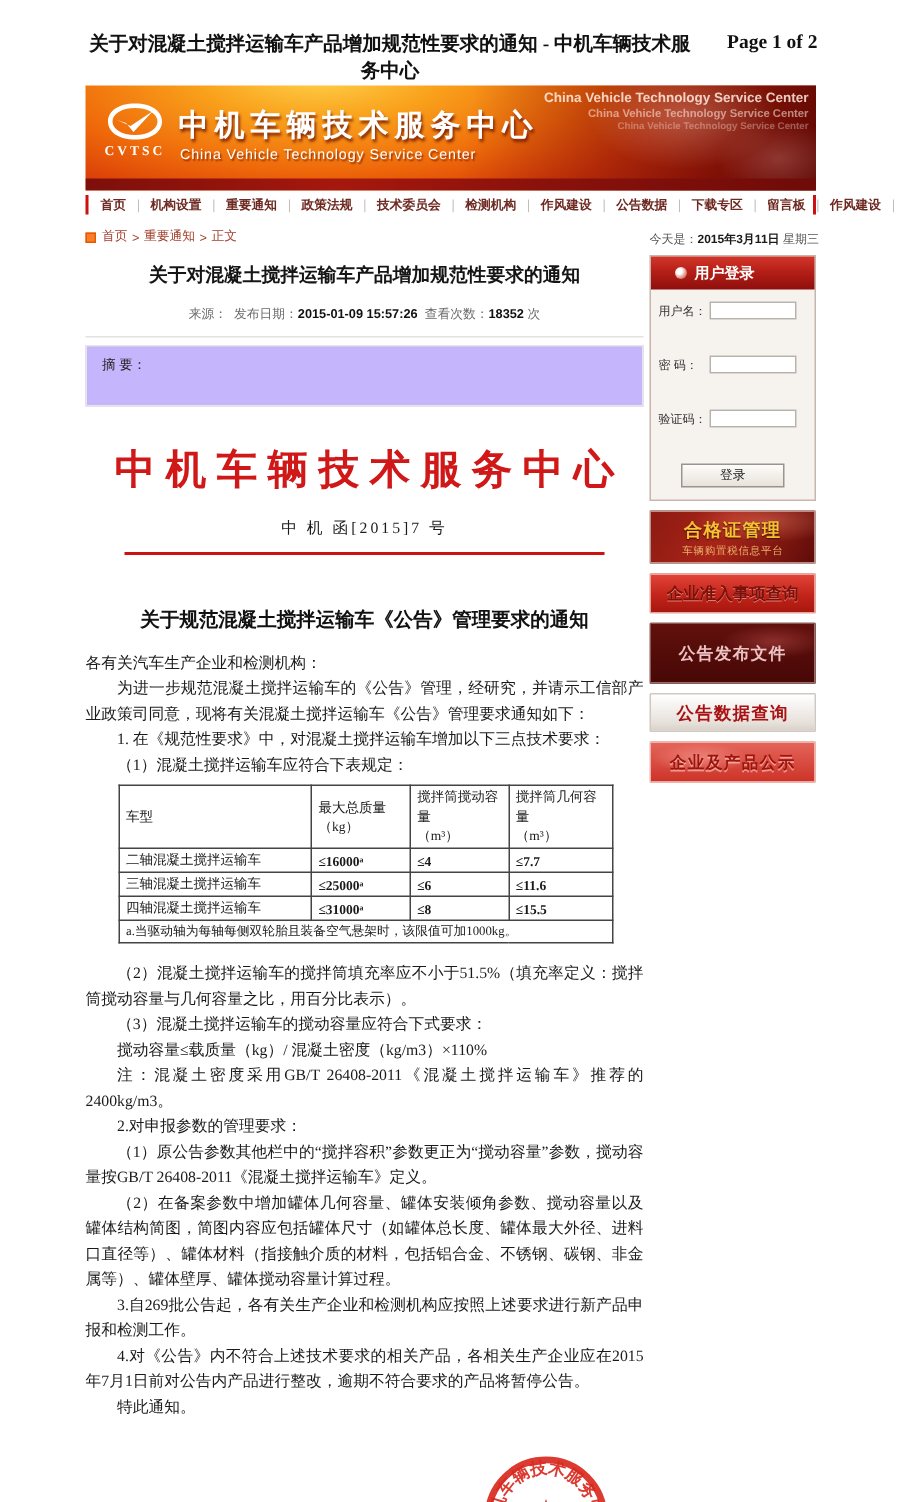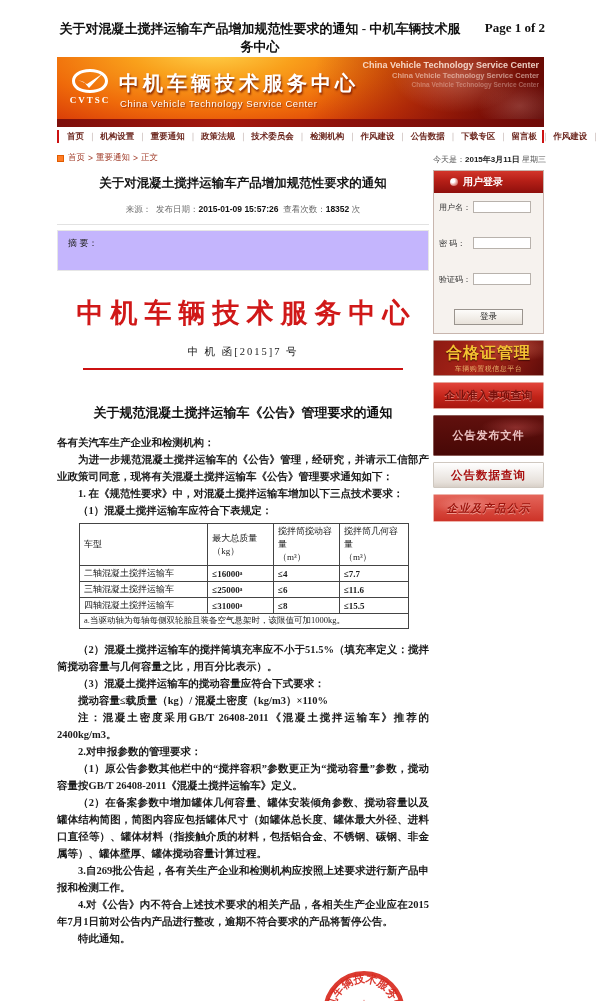--- a/index.html
+++ b/index.html
@@ -64,21 +64,21 @@
   .abstract { border:1px solid #e6e6e6; background:#c4b5fd; margin-top:5px; padding:6px 10px 20px;
     font-size:9px; font-weight:normal; color:#222; }
 
   
   .document { font-family:"Liberation Serif", serif; color:#1a1a1a; }
   .letterhead { margin-top:24px; text-align:center; color:#d01818; font-weight:bold; font-size:27px;
     letter-spacing:7px; padding-left:7px; white-space:nowrap; }
   .doc-number { text-align:center; font-size:10.5px; letter-spacing:2px; margin-top:14px; }
   .red-line { height:2px; background:#cc1111; margin:9px 26px 0; }
   .doc-title { text-align:center; font-weight:bold; font-size:13px; margin-top:34px; color:#111; }
-  .doc-body { margin-top:12px; font-size:10.5px; line-height:1.62; text-align:justify;font-weight:bold; }
+  .doc-body { margin-top:12px; font-size:10.5px; line-height:1.62; text-align:justify; }
   .doc-body p.indent { text-indent:2em; }
   .spec-table { border-collapse:collapse; margin:4px 0 4px 22px; width:330px; font-size:9px;
     font-family:"Liberation Serif", serif; }
   .spec-table th, .spec-table td { border:1px solid #444; padding:1px 4px; text-align:left;
     white-space:pre-line; font-weight:normal; vertical-align:middle; }
   .spec-table td.val { font-weight:bold; }
   .spec-table .foot td { font-size:8.5px; }
   .spec-table col.c1 { width:39%; } .spec-table col.c2 { width:20%; }
   .spec-table col.c3 { width:20%; } .spec-table col.c4 { width:21%; }
 
@@ -103,33 +103,33 @@
   .login-btn { display:block; margin:4px auto 2px; font-size:8.5px; padding:1px 25px;
     border:1px solid #9a948e; background:linear-gradient(#fdfcfa,#e8e2da); color:#222; cursor:pointer; }
 
   .side-banner { margin-top:6px; border-radius:1px; display:flex; flex-direction:column;
     align-items:center; justify-content:center; cursor:pointer; overflow:hidden; }
   .sb-title { font-weight:bold; white-space:nowrap; }
   .sb-sub { white-space:nowrap; }
   .sb-0 { height:36px; background:
       radial-gradient(ellipse 70px 20px at 70% 20%, rgba(255,160,130,.35), rgba(255,160,130,0) 70%),
       linear-gradient(120deg,#8d1a12,#a82418 45%,#5f0c09); border:1px solid #b8928a; }
-  .sb-0 .sb-title { color:#f4c232; font-size:16px; letter-spacing:1px; text-shadow:0 1px 1px #3a0502; }
+  .sb-0 .sb-title { color:#f4c232; font-size:12px; letter-spacing:1px; text-shadow:0 1px 1px #3a0502; }
   .sb-0 .sb-sub { color:#e9b06a; font-size:7px; letter-spacing:.5px; }
   .sb-1 { height:27px; background:linear-gradient(#e2443a 0%, #c22419 55%, #a8170f 100%); border:1px solid #e6a49a; }
   .sb-1 .sb-title { color:#7c100b; font-size:11px; text-shadow:0 1px 0 rgba(255,200,190,.55); }
   .sb-2 { height:41px; background:
       radial-gradient(ellipse 50px 16px at 75% 30%, rgba(255,120,120,.3), rgba(255,120,120,0) 70%),
       linear-gradient(#61100d,#470806); border:1px solid #8a5a56; }
   .sb-2 .sb-title { color:#ecc3c3; font-size:11px; letter-spacing:1px; }
   .sb-3 { height:26px; background:linear-gradient(#ffffff,#e6e0da 80%,#d8d0c8); border:1px solid #cfc8c0; }
   .sb-3 .sb-title { color:#a81212; font-size:11.5px; letter-spacing:1px; }
   .sb-4 { height:28px; background:
       radial-gradient(ellipse 46px 14px at 30% 40%, rgba(255,190,185,.45), rgba(255,190,185,0) 70%),
-      linear-gradient(#e4655a,#cd3328); border:1px solid #eeb4ac;font-style:italic; }
+      linear-gradient(#e4655a,#cd3328); border:1px solid #eeb4ac; }
   .sb-4 .sb-title { color:#9c140d; font-size:11px; letter-spacing:1px; text-shadow:0 1px 0 rgba(255,210,200,.6); }
 </style>
 </head>
 <body>
 
 <div class="print-header">
   <span class="ph-title">关于对混凝土搅拌运输车产品增加规范性要求的通知 - 中机车辆技术服务中心</span>
   <span class="ph-page">Page 1 of 2</span>
 </div>
 

